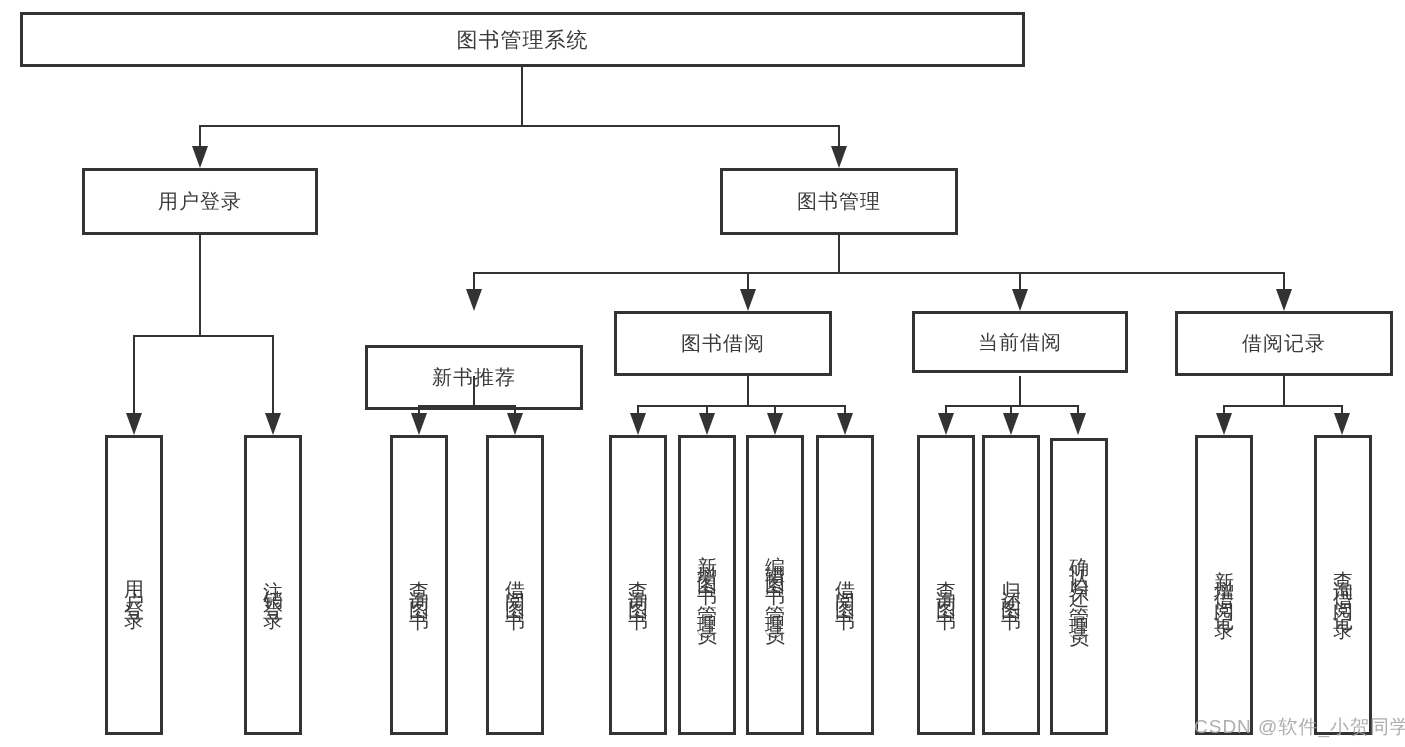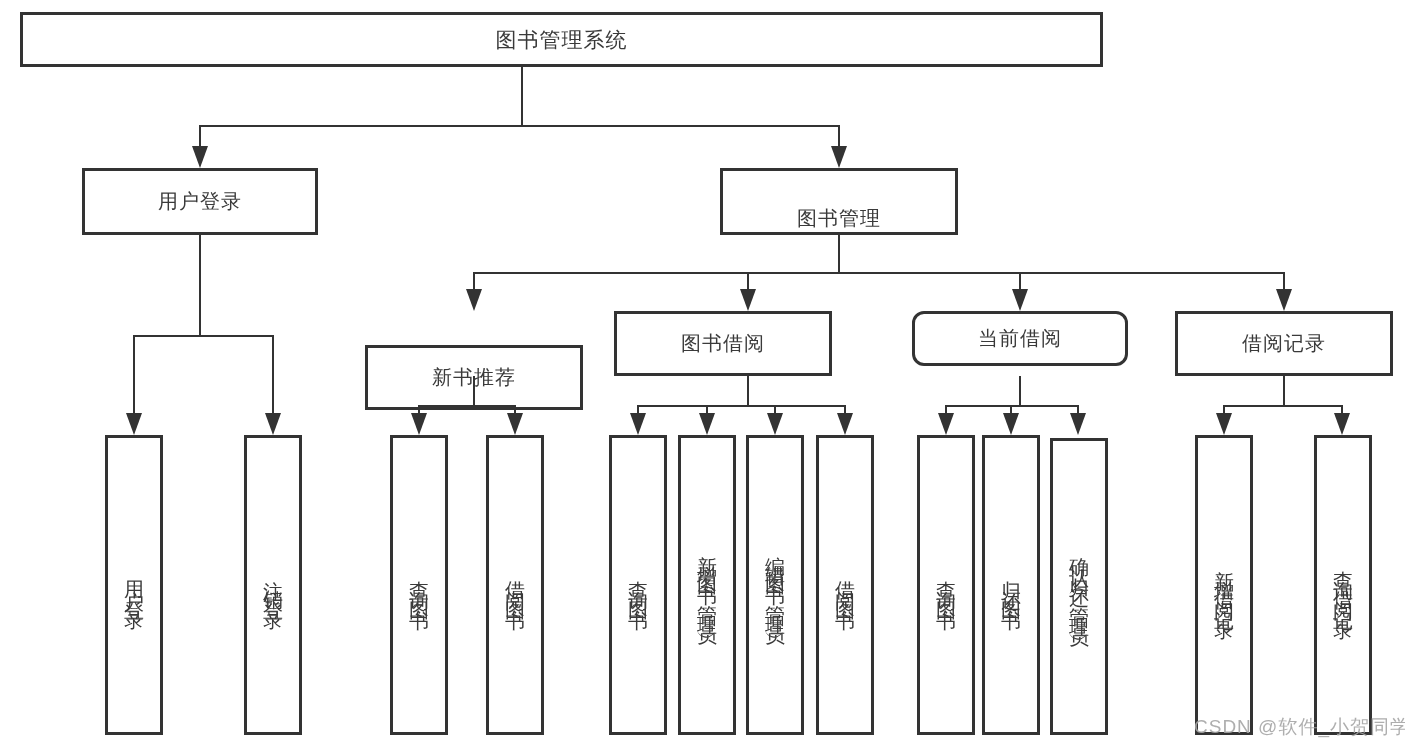--- a/index.html
+++ b/index.html
@@ -26,35 +26,35 @@
   .watermark{
     position:absolute;left:1194px;top:714px;z-index:5;
     font-size:19px;color:rgba(165,165,165,0.9);letter-spacing:1px;white-space:nowrap;
   }
 </style>
 </head>
 <body>
 
 <div class="canvas">
 
-  <div class="box hbox root" style="left:20px;top:12px;width:1083px;height:55px;">
+  <div class="box hbox root" style="left:20px;top:12px;width:1005px;height:55px;">
     <span>图书管理系统</span>
   </div>
 
   <div class="line" style="left:521px;top:65px;width:2px;height:62px;"></div>
   <div class="line" style="left:199px;top:125px;width:641px;height:2px;"></div>
   <div class="line" style="left:199px;top:125px;width:2px;height:30px;"></div>
   <div class="arrow" style="left:192px;top:146px;"></div>
   <div class="line" style="left:838px;top:125px;width:2px;height:30px;"></div>
   <div class="arrow" style="left:831px;top:146px;"></div>
 
   <div class="box hbox" style="left:82px;top:168px;width:236px;height:67px;">
     <span>用户登录</span>
   </div>
-  <div class="box hbox" style="left:720px;top:168px;width:238px;height:67px;align-items:flex-end;">
+  <div class="box hbox" style="left:720px;top:168px;width:238px;height:67px;">
     <span>图书管理</span>
   </div>
 
   <div class="line" style="left:199px;top:235px;width:2px;height:102px;"></div>
   <div class="line" style="left:133px;top:335px;width:141px;height:2px;"></div>
   <div class="line" style="left:133px;top:335px;width:2px;height:85px;"></div>
   <div class="arrow" style="left:126px;top:413px;"></div>
   <div class="line" style="left:272px;top:335px;width:2px;height:85px;"></div>
   <div class="arrow" style="left:265px;top:413px;"></div>
 
@@ -68,21 +68,21 @@
   <div class="arrow" style="left:1012px;top:289px;"></div>
   <div class="line" style="left:1283px;top:272px;width:2px;height:22px;"></div>
   <div class="arrow" style="left:1276px;top:289px;"></div>
 
   <div class="box hbox" style="left:365px;top:311px;width:218px;height:65px;margin-top:34px;">
     <span>新书推荐</span>
   </div>
   <div class="box hbox" style="left:614px;top:311px;width:218px;height:65px;">
     <span>图书借阅</span>
   </div>
-  <div class="box hbox" style="left:912px;top:311px;width:216px;height:55px;border-radius:12px;">
+  <div class="box hbox" style="left:912px;top:311px;width:216px;height:62px;">
     <span>当前借阅</span>
   </div>
   <div class="box hbox" style="left:1175px;top:311px;width:218px;height:65px;">
     <span>借阅记录</span>
   </div>
 
   <div class="line" style="left:473px;top:376px;width:2px;height:31px;"></div>
   <div class="line" style="left:418px;top:405px;width:98px;height:2px;"></div>
   <div class="line" style="left:418px;top:405px;width:2px;height:16px;"></div>
   <div class="arrow" style="left:411px;top:413px;"></div>

